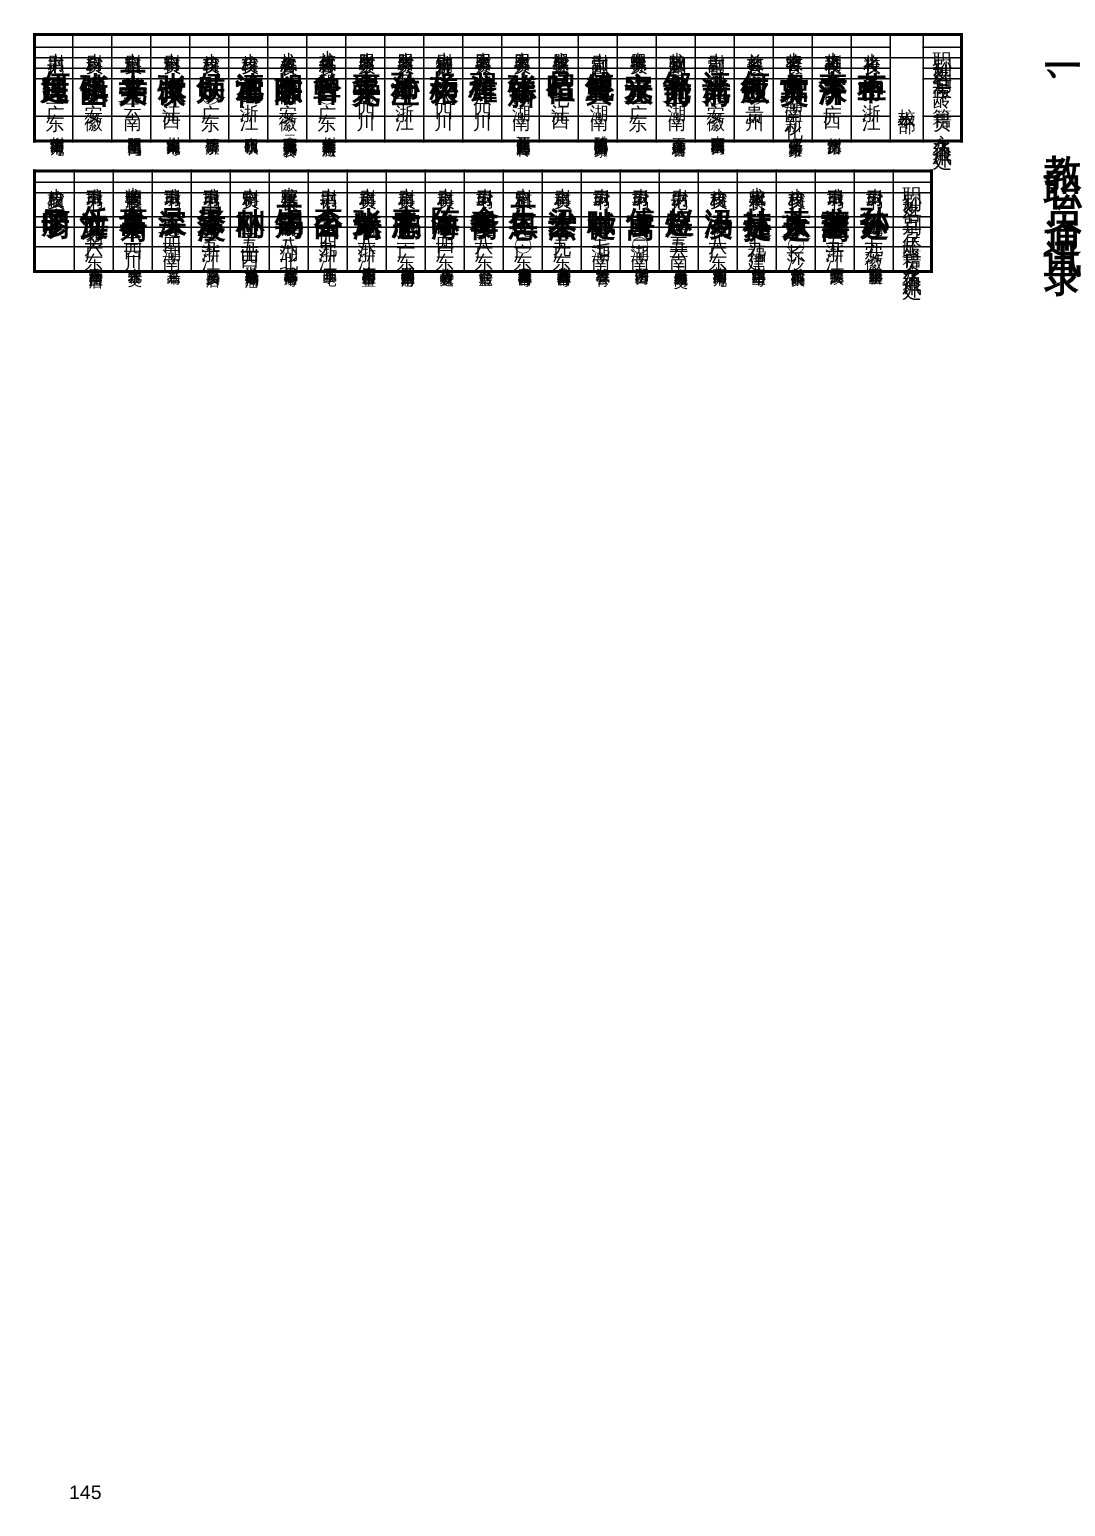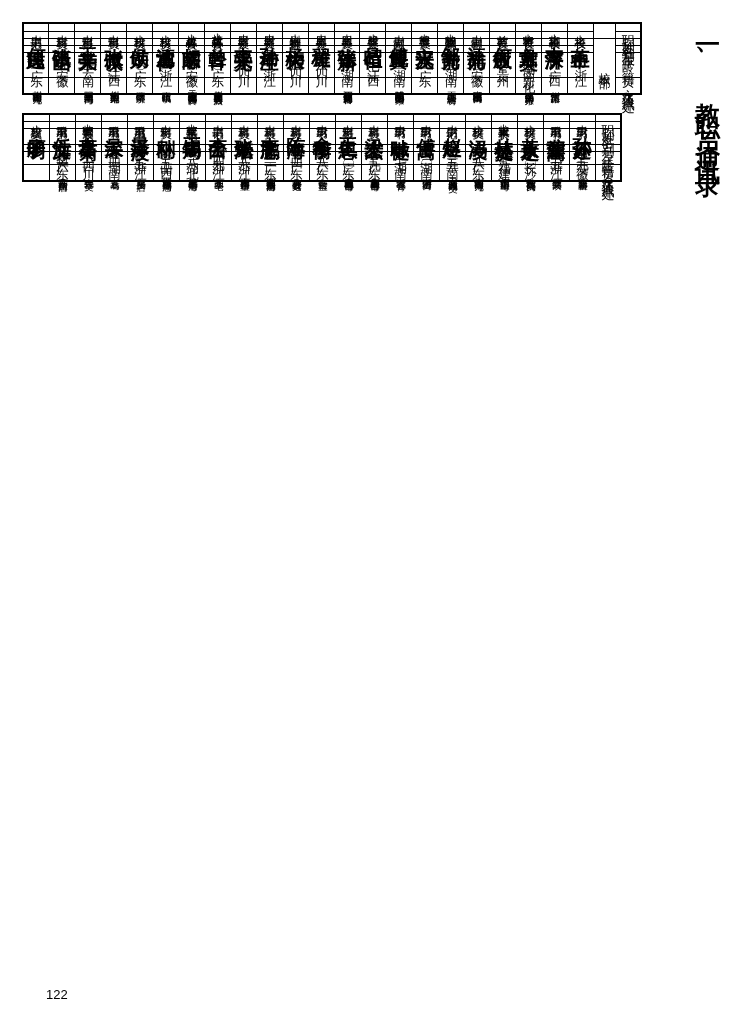--- a/index.html
+++ b/index.html
@@ -1029,14 +1029,14 @@
             </td>
             <td class="side-head">
               <span class="vt">永久通讯处</span>
             </td>
           </tr>
       </tbody>
     </table>
 
   </div>
 
-  <div class="page-num">122</div>
+  <div class="page-num">145</div>
 </div>
 
 </body></html>

